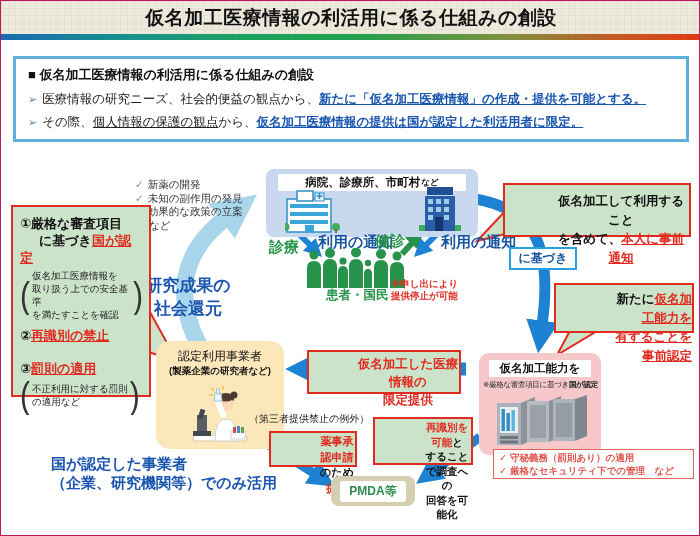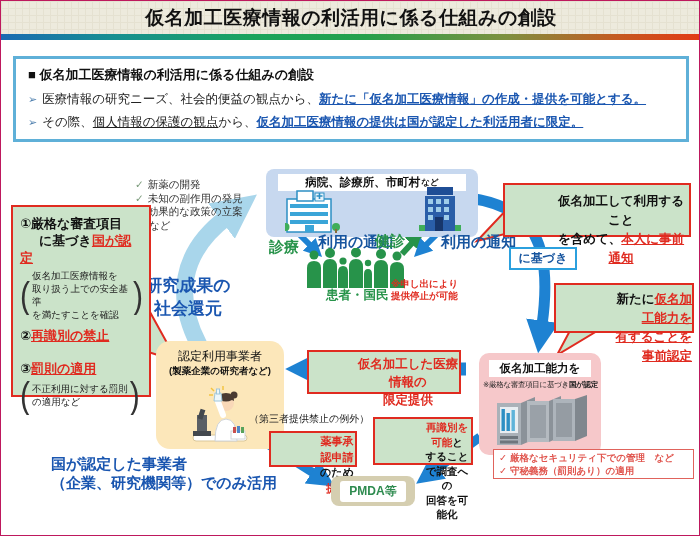--- a/index.html
+++ b/index.html
@@ -291,22 +291,22 @@
         <rect x="40" y="6" width="22" height="41" fill="#b4bac0"></rect>
       <rect x="43" y="10" width="16" height="33" fill="#9aa1a8"></rect>
     </g>
     <g>
       <polygon points="88,4 100,0 100,41 88,46" fill="#80878e"></polygon>
         <rect x="66" y="4" width="22" height="42" fill="#adb4bb"></rect>
       <rect x="69" y="8" width="16" height="34" fill="#959ca3"></rect>
     </g>
   </svg>
   <div class="abs rules">
+    <div><span class="chk">✓</span><span>守秘義務（罰則あり）の適用</span></div>
     <div><span class="chk">✓</span><span>厳格なセキュリティ下での管理　など</span></div>
-    <div><span class="chk">✓</span><span>守秘義務（罰則あり）の適用</span></div>
   </div>
 
   <div class="abs greenbox limprov redtx prel">仮名加工した医療情報の
 限定提供</div>
 
   <div class="abs user">
     <div class="user-title">認定利用事業者</div>
     <div class="user-sub">(製薬企業の研究者など)</div>
   </div>
   <svg class="icon" style="left:178px;top:384px" width="80" height="58" viewBox="0 0 80 58">

